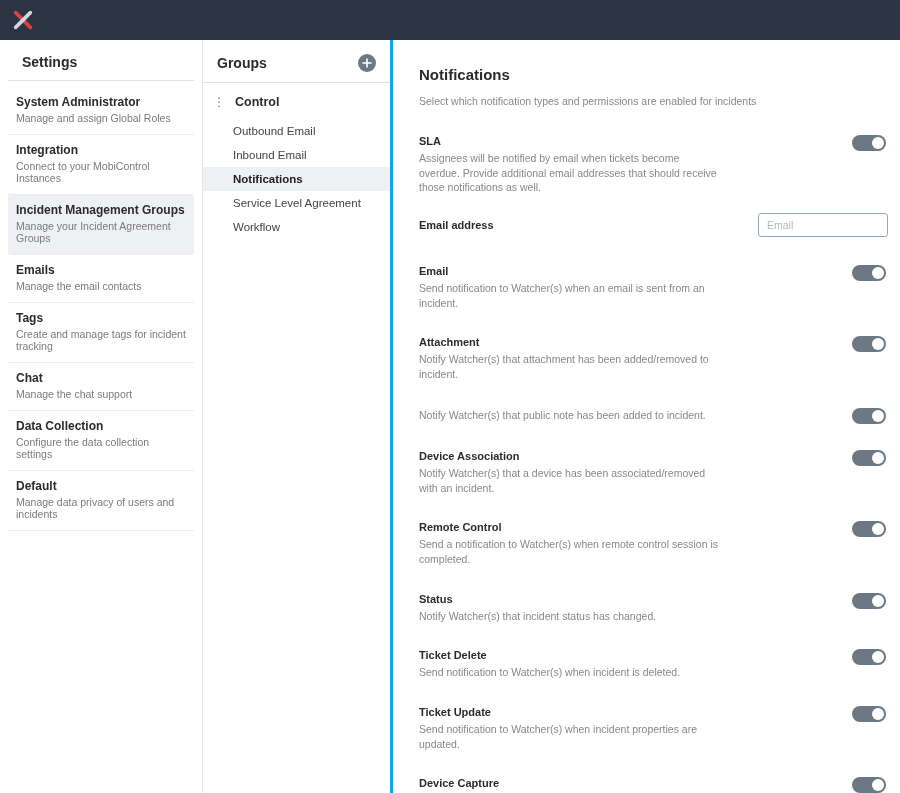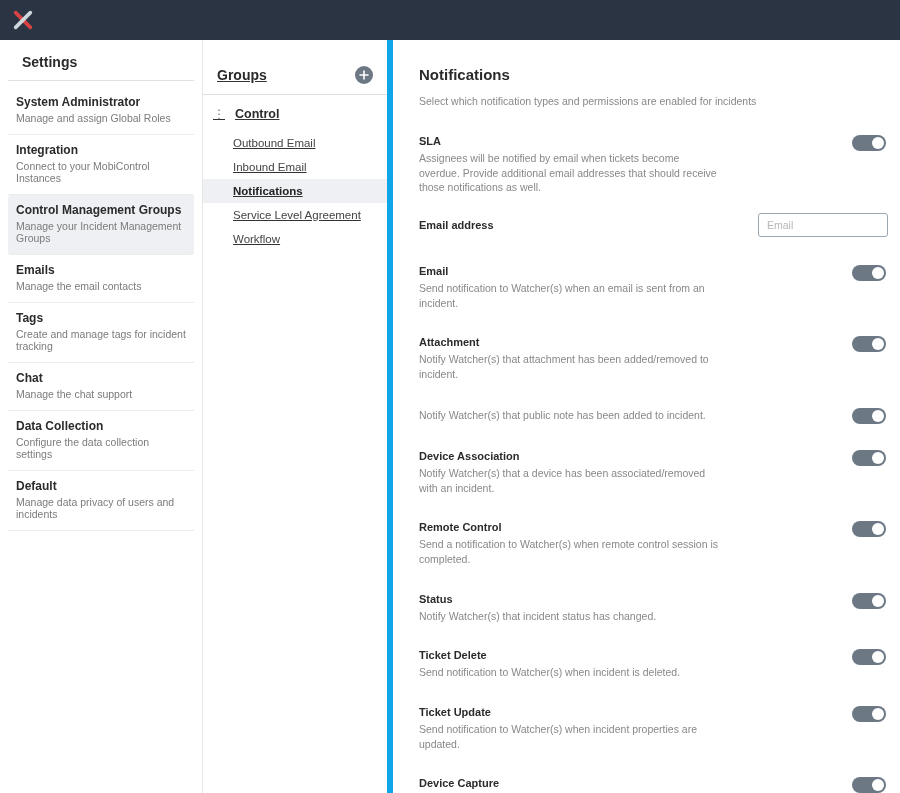--- a/index.html
+++ b/index.html
@@ -1,21 +1,21 @@
 <!DOCTYPE html>
 <html><head>
   <meta charset="utf-8">
   <style>
     * { box-sizing: border-box; margin: 0; padding: 0; }
     body { font-family: -apple-system, BlinkMacSystemFont, "Segoe UI", Arial, sans-serif; background: #fff; color: #333; width: 900px; }
     .topbar { height: 40px; background: #2b3443; display: flex; align-items: center; padding: 0 12px; }
     .logo { width: 22px; height: 22px; position: relative; }
     .columns { display: flex; height: 753px; }
     .col-settings { width: 203px; border-right: 1px solid #e6e6e6; }
-    .col-groups { width: 190px; border-right: 6px solid #0ea5e9; padding-top: 22px; text-decoration: underline; }
+    .col-groups { width: 190px; border-right: 3px solid #0ea5e9; padding-top: 10px; }
     .col-main { flex: 1; padding: 20px 8px 20px 26px; overflow-y: hidden; }
 
     .section-header { font-weight: 700; font-size: 14px; padding: 14px 14px 10px; border-bottom: 1px solid #e0e0e0; color: #2a2a2a; margin: 0 8px; }
     .groups-header { display: flex; justify-content: space-between; align-items: center; padding: 4px 14px 10px 14px; border-bottom: 1px solid #e0e0e0; margin: 0 0 6px 0; }
     .groups-header-title { font-weight: 700; font-size: 14px; color: #2a2a2a; }
 
     .nav-list { padding: 6px 8px; }
     .nav-item { padding: 8px 8px 10px; border-bottom: 1px solid #ececec; cursor: pointer; }
     .nav-item-title { font-size: 12px; font-weight: 600; color: #2b2b2b; }
     .nav-item-desc { font-size: 10.5px; color: #7b7b7b; margin-top: 3px; }
@@ -66,22 +66,22 @@
     <div class="nav-list">
       <div class="nav-item">
         <div class="nav-item-title">System Administrator</div>
         <div class="nav-item-desc">Manage and assign Global Roles</div>
       </div>
       <div class="nav-item">
         <div class="nav-item-title">Integration</div>
         <div class="nav-item-desc">Connect to your MobiControl Instances</div>
       </div>
       <div class="nav-item active">
-        <div class="nav-item-title">Control Management Groups</div>
-        <div class="nav-item-desc">Manage your Incident Management Groups</div>
+        <div class="nav-item-title">Incident Management Groups</div>
+        <div class="nav-item-desc">Manage your Incident Agreement Groups</div>
       </div>
       <div class="nav-item">
         <div class="nav-item-title">Emails</div>
         <div class="nav-item-desc">Manage the email contacts</div>
       </div>
       <div class="nav-item">
         <div class="nav-item-title">Tags</div>
         <div class="nav-item-desc">Create and manage tags for incident tracking</div>
       </div>
       <div class="nav-item">

